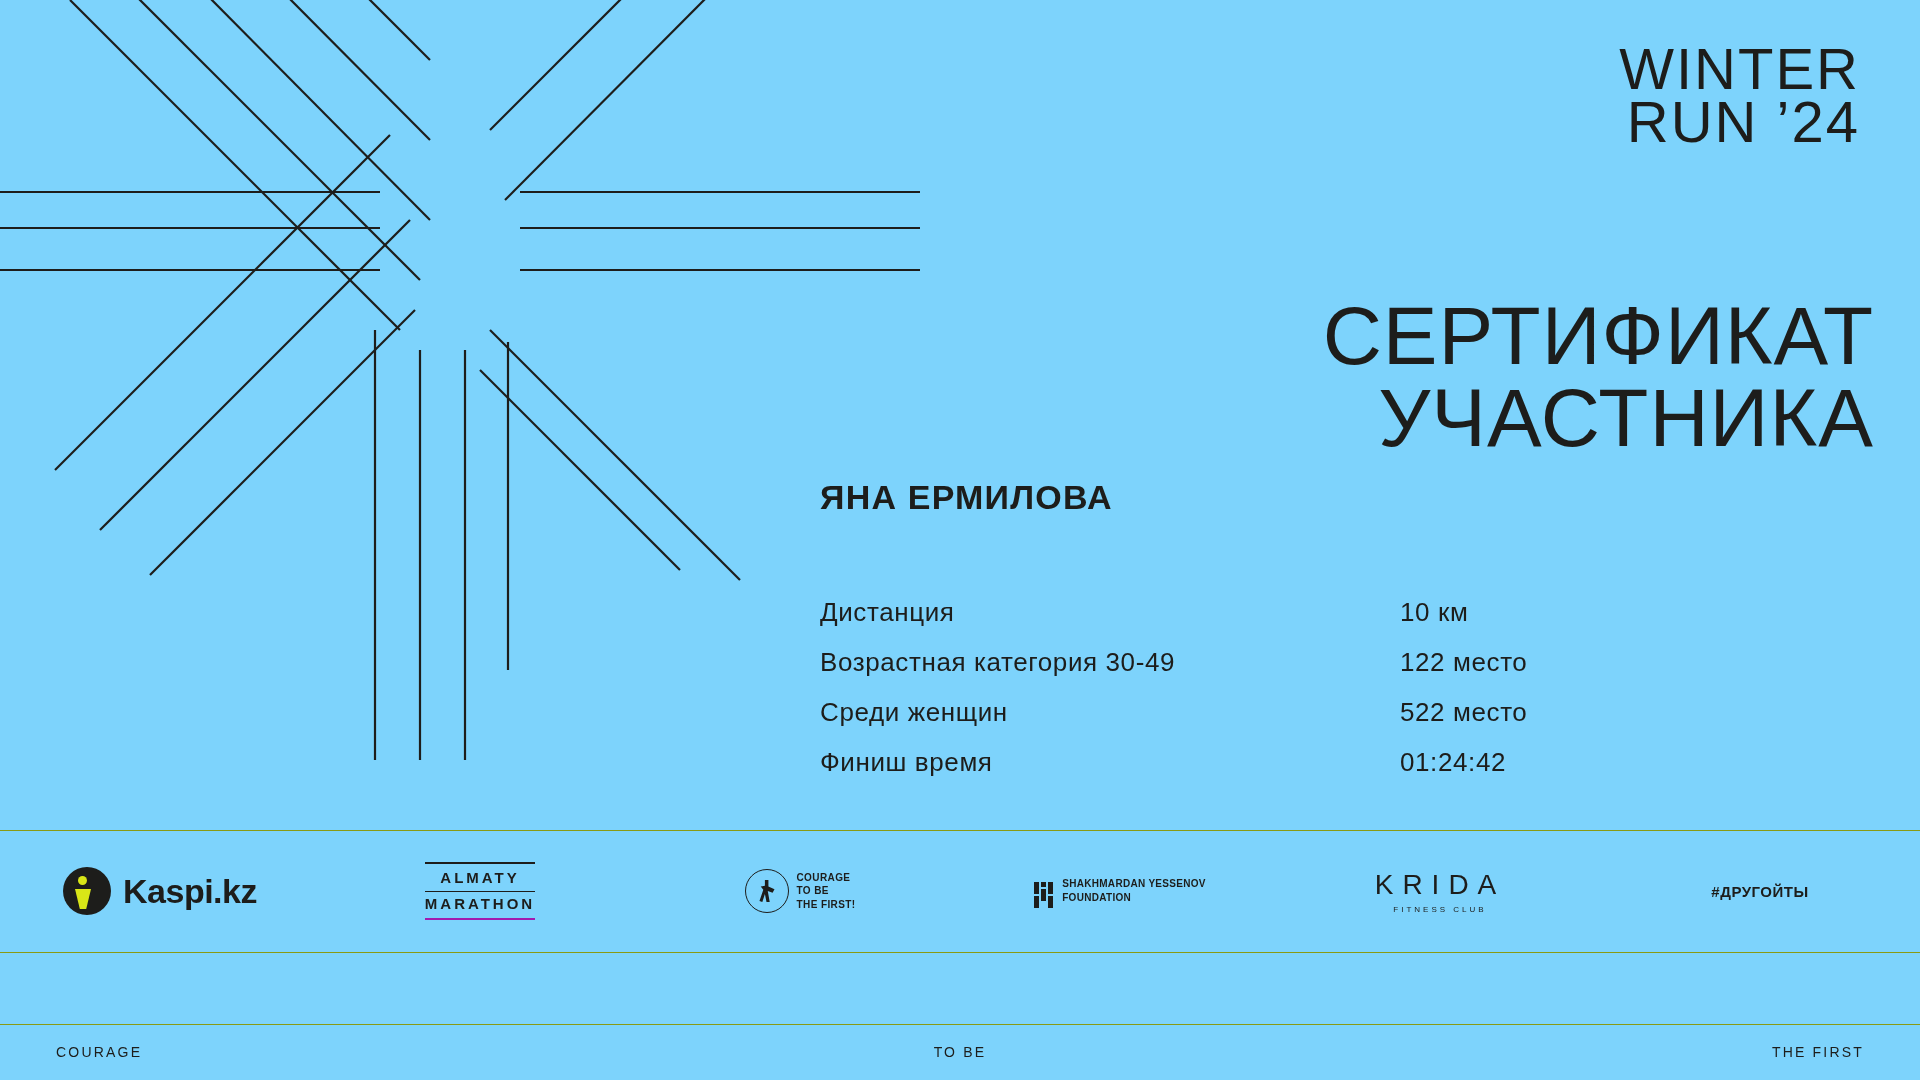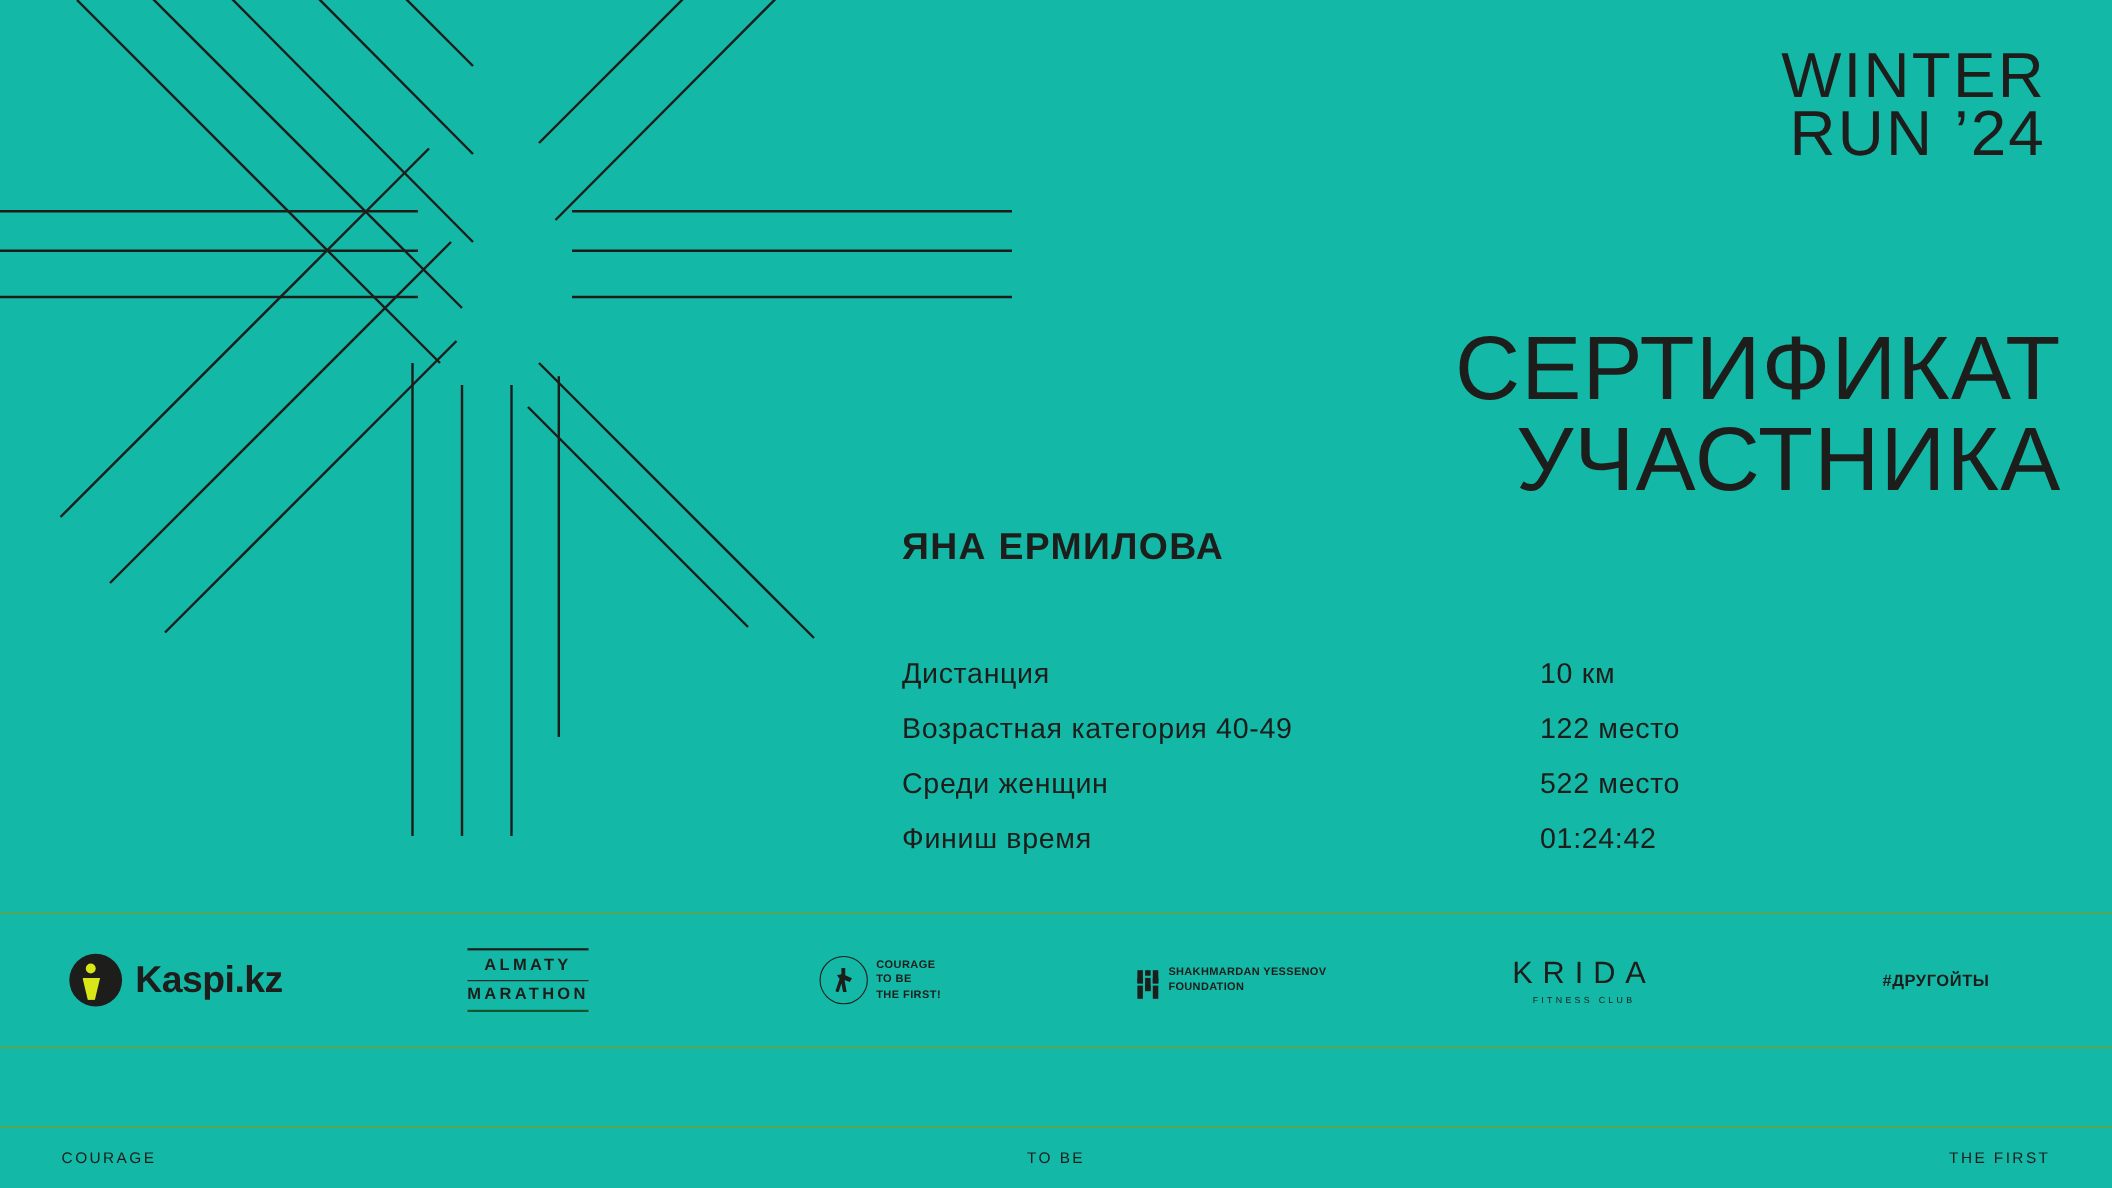--- a/index.html
+++ b/index.html
@@ -12,21 +12,21 @@
     height: 1080px;
     overflow: hidden;
     font-family: "Liberation Sans", sans-serif;
     color: #1d1d1b;
     position: relative;
   }
 
   .certificate {
     position: absolute;
     inset: 0;
-    background: #14b8a6;
+    background: #7dd3fc;
   }
 
   
   .burst {
     position: absolute;
     left: -40px;
     top: -30px;
     width: 980px;
     height: 840px;
     pointer-events: none;
@@ -159,21 +159,21 @@
 
   
   .almaty {
     text-align: center;
     font-size: 15px;
     font-weight: 700;
     letter-spacing: 3px;
     line-height: 1.35;
     padding: 4px 0;
     border-top: 2px solid #1d1d1b;
-    border-bottom: 2px solid #14532d;
+    border-bottom: 2px solid #a21caf;
   }
   .almaty .line-1 { display: block; border-bottom: 1px solid #1d1d1b; padding-bottom: 2px; }
   .almaty .line-2 { display: block; padding-top: 2px; }
 
   
   .courage {
     display: flex;
     align-items: center;
     gap: 8px;
   }
@@ -313,21 +313,21 @@
 УЧАСТНИКА</h1>
 
   <div class="participant-name">ЯНА ЕРМИЛОВА</div>
 
   <div class="results">
     <div class="result-row">
       <div class="result-label">Дистанция</div>
       <div class="result-value">10 км</div>
     </div>
     <div class="result-row">
-      <div class="result-label">Возрастная категория 40-49</div>
+      <div class="result-label">Возрастная категория 30-49</div>
       <div class="result-value">122 место</div>
     </div>
     <div class="result-row">
       <div class="result-label">Среди женщин</div>
       <div class="result-value">522 место</div>
     </div>
     <div class="result-row">
       <div class="result-label">Финиш время</div>
       <div class="result-value">01:24:42</div>
     </div>

